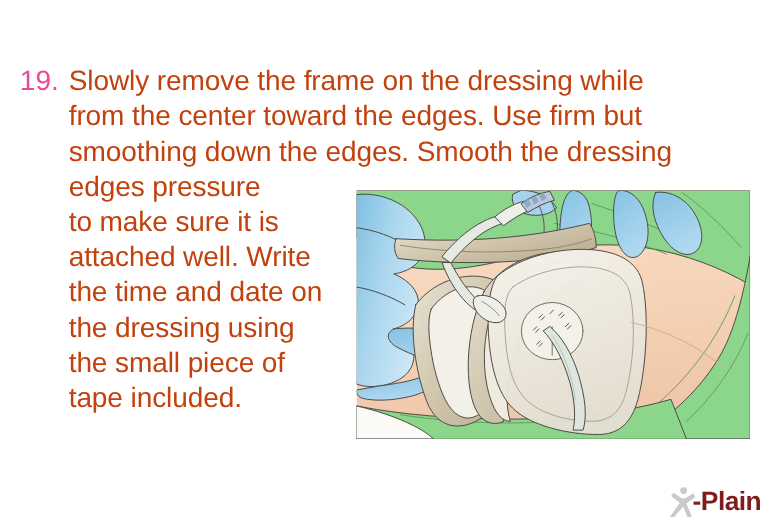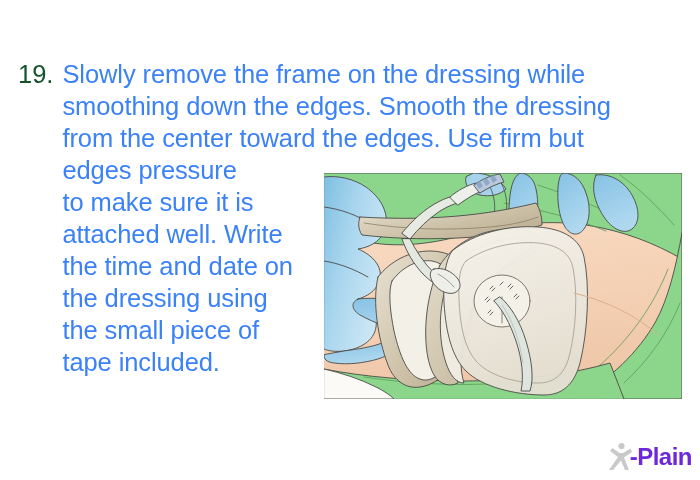--- a/index.html
+++ b/index.html
@@ -29,29 +29,29 @@
     left: 18px;
     top: 58px;
     width: 672px;
     display: flex;
     align-items: flex-start;
   }
   #step-number {
     flex: 0 0 auto;
     font-size: 25.5px;
     line-height: 32px;
-    color: #14532d;
+    color: #ec4899;
     padding-right: 9px;
     white-space: nowrap;
   }
   #step-text {
     flex: 1 1 auto;
     font-size: 25.5px;
     line-height: 32px;
-    color: #3b82f6;
+    color: #c2410c;
     letter-spacing: -0.1px;
   }
   #step-text .ln { display: block; white-space: pre; }
 
   
   #illustration {
     position: absolute;
     left: 324px;
     top: 173px;
     width: 358px;
@@ -68,37 +68,37 @@
     bottom: 8px;
     height: 30px;
     display: flex;
     align-items: center;
     user-select: none;
   }
   #logo-mark { display: block; }
   #logo-text {
     font-size: 24px;
     font-weight: bold;
-    color: #6d28d9;
+    color: #7f1d1d;
     letter-spacing: -0.5px;
     margin-left: -3px;
     line-height: 1;
   }
 </style>
 </head>
 <body>
 
 <div id="slide">
 
   <div id="instruction">
     <div id="step-number">19.</div>
     <div id="step-text">
       <span class="ln">Slowly remove the frame on the dressing while</span>
+      <span class="ln">from the center toward the edges. Use firm but</span>
       <span class="ln">smoothing down the edges. Smooth the dressing</span>
-      <span class="ln">from the center toward the edges. Use firm but</span>
       <span class="ln">edges pressure</span>
       <span class="ln">to make sure it is</span>
       <span class="ln">attached well. Write</span>
       <span class="ln">the time and date on</span>
       <span class="ln">the dressing using</span>
       <span class="ln">the small piece of</span>
       <span class="ln">tape included.</span>
     </div>
   </div>
 

